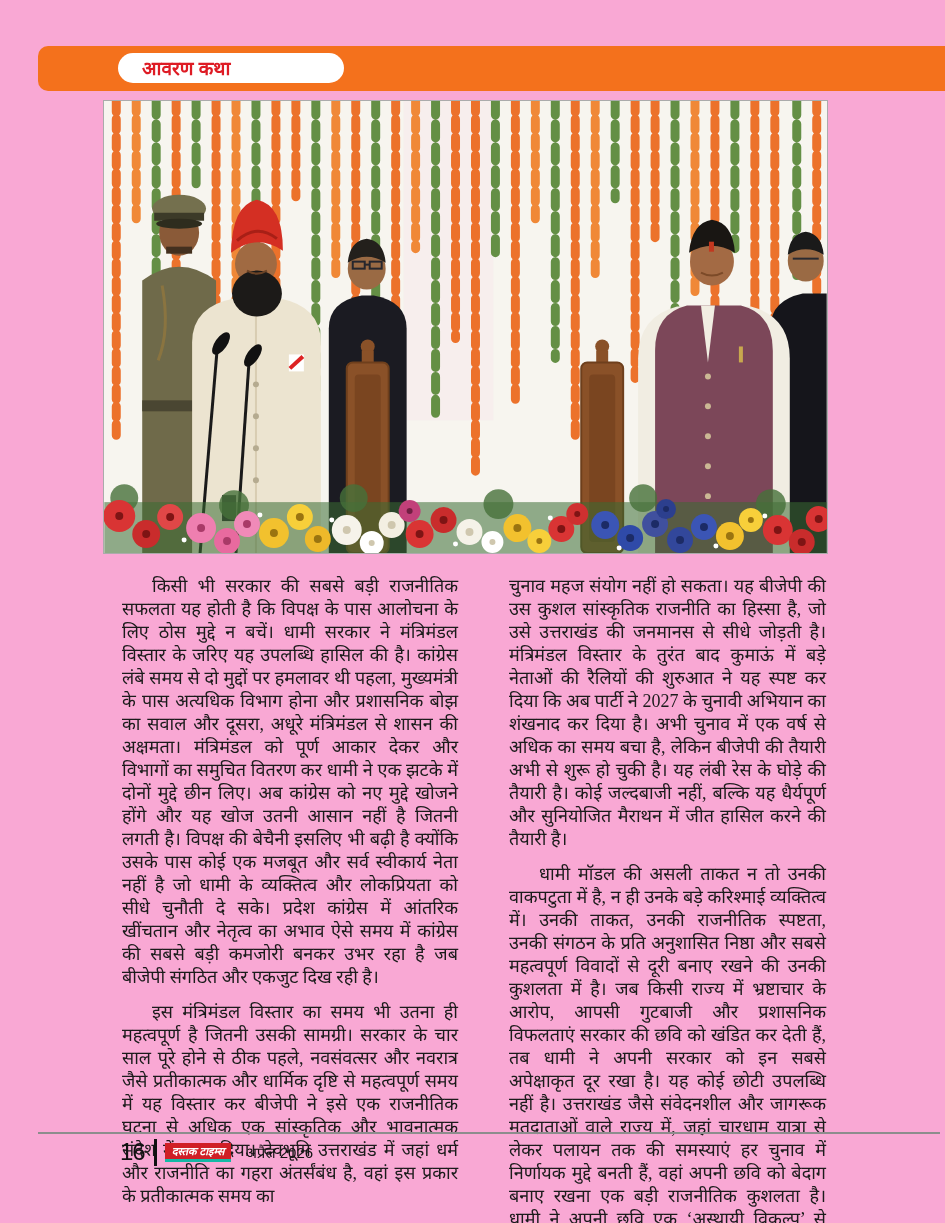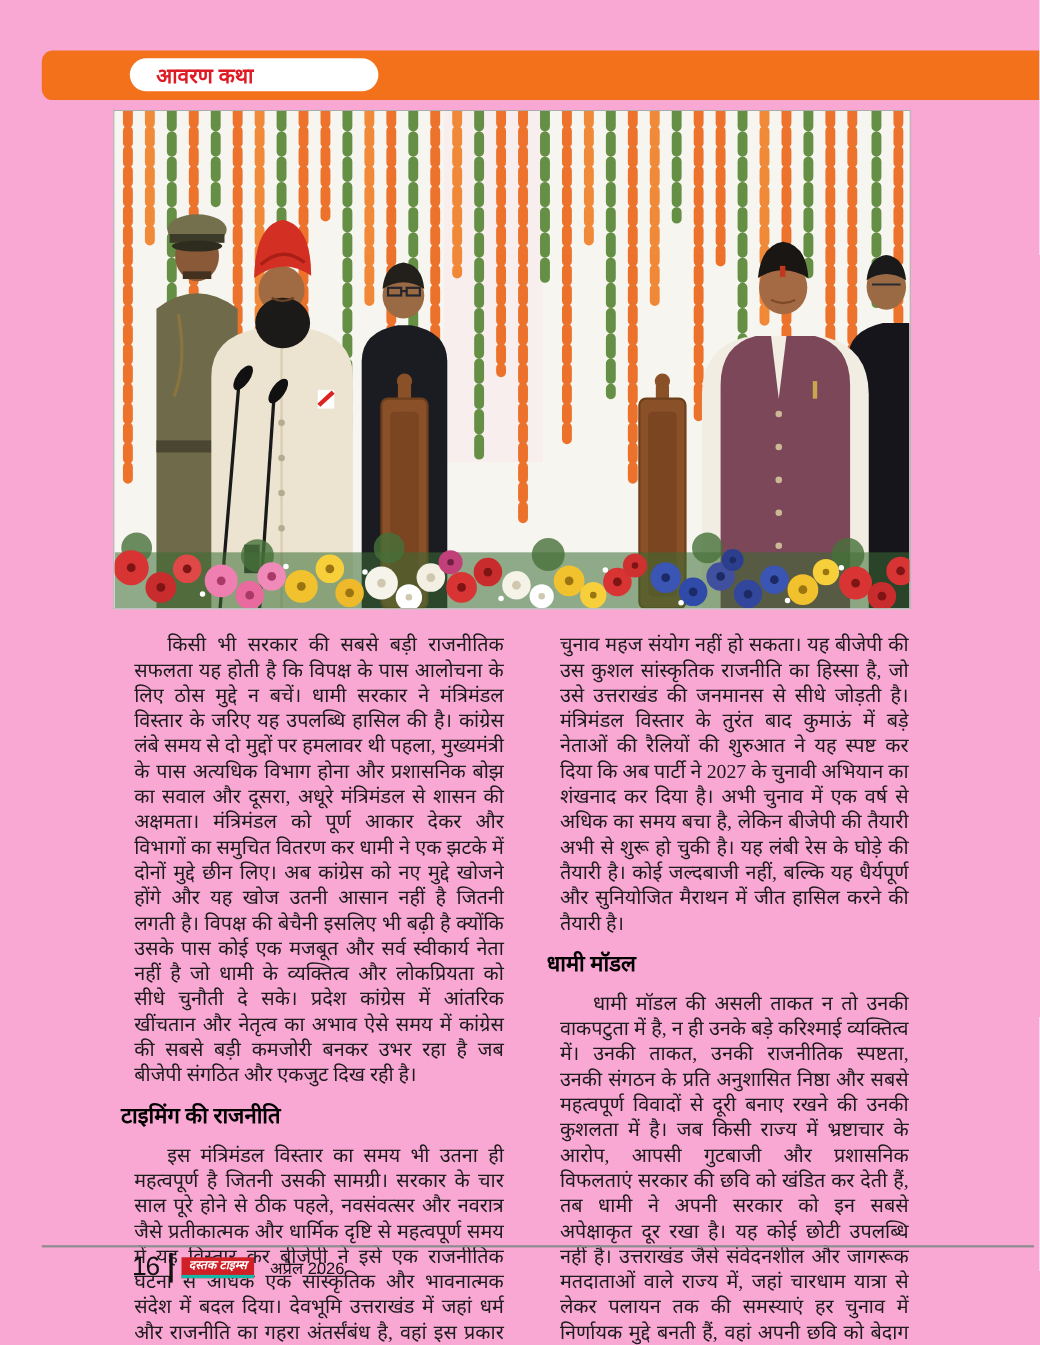--- a/index.html
+++ b/index.html
@@ -267,27 +267,25 @@
         <circle cx="447" cy="418" r="2.5" fill="#fff"></circle>
           <circle cx="516" cy="448" r="2.5" fill="#fff"></circle>
         <circle cx="613" cy="446" r="2.5" fill="#fff"></circle>
           <circle cx="662" cy="416" r="2.5" fill="#fff"></circle>
       </g>
     </svg>
   </div>
 
   <div class="col col1">
     <p class="indent">किसी भी सरकार की सबसे बड़ी राजनीतिक सफलता यह होती है कि विपक्ष के पास आलोचना के लिए ठोस मुद्दे न बचें। धामी सरकार ने मंत्रिमंडल विस्तार के जरिए यह उपलब्धि हासिल की है। कांग्रेस लंबे समय से दो मुद्दों पर हमलावर थी पहला, मुख्यमंत्री के पास अत्यधिक विभाग होना और प्रशासनिक बोझ का सवाल और दूसरा, अधूरे मंत्रिमंडल से शासन की अक्षमता। मंत्रिमंडल को पूर्ण आकार देकर और विभागों का समुचित वितरण कर धामी ने एक झटके में दोनों मुद्दे छीन लिए। अब कांग्रेस को नए मुद्दे खोजने होंगे और यह खोज उतनी आसान नहीं है जितनी लगती है। विपक्ष की बेचैनी इसलिए भी बढ़ी है क्योंकि उसके पास कोई एक मजबूत और सर्व स्वीकार्य नेता नहीं है जो धामी के व्यक्तित्व और लोकप्रियता को सीधे चुनौती दे सके। प्रदेश कांग्रेस में आंतरिक खींचतान और नेतृत्व का अभाव ऐसे समय में कांग्रेस की सबसे बड़ी कमजोरी बनकर उभर रहा है जब बीजेपी संगठित और एकजुट दिख रही है।</p>
-    <h2 class="mt">टाइमिंग की राजनीति</h2>
     <p class="indent">इस मंत्रिमंडल विस्तार का समय भी उतना ही महत्वपूर्ण है जितनी उसकी सामग्री। सरकार के चार साल पूरे होने से ठीक पहले, नवसंवत्सर और नवरात्र जैसे प्रतीकात्मक और धार्मिक दृष्टि से महत्वपूर्ण समय में यह विस्तार कर बीजेपी ने इसे एक राजनीतिक घटना से अधिक एक सांस्कृतिक और भावनात्मक संदेश में बदल दिया। देवभूमि उत्तराखंड में जहां धर्म और राजनीति का गहरा अंतर्संबंध है, वहां इस प्रकार के प्रतीकात्मक समय का</p>
   </div>
 
   <div class="col col2">
     <p>चुनाव महज संयोग नहीं हो सकता। यह बीजेपी की उस कुशल सांस्कृतिक राजनीति का हिस्सा है, जो उसे उत्तराखंड की जनमानस से सीधे जोड़ती है। मंत्रिमंडल विस्तार के तुरंत बाद कुमाऊं में बड़े नेताओं की रैलियों की शुरुआत ने यह स्पष्ट कर दिया कि अब पार्टी ने 2027 के चुनावी अभियान का शंखनाद कर दिया है। अभी चुनाव में एक वर्ष से अधिक का समय बचा है, लेकिन बीजेपी की तैयारी अभी से शुरू हो चुकी है। यह लंबी रेस के घोड़े की तैयारी है। कोई जल्दबाजी नहीं, बल्कि यह धैर्यपूर्ण और सुनियोजित मैराथन में जीत हासिल करने की तैयारी है।</p>
-    <h2 class="mt">धामी मॉडल</h2>
     <p class="indent">धामी मॉडल की असली ताकत न तो उनकी वाकपटुता में है, न ही उनके बड़े करिश्माई व्यक्तित्व में। उनकी ताकत, उनकी राजनीतिक स्पष्टता, उनकी संगठन के प्रति अनुशासित निष्ठा और सबसे महत्वपूर्ण विवादों से दूरी बनाए रखने की उनकी कुशलता में है। जब किसी राज्य में भ्रष्टाचार के आरोप, आपसी गुटबाजी और प्रशासनिक विफलताएं सरकार की छवि को खंडित कर देती हैं, तब धामी ने अपनी सरकार को इन सबसे अपेक्षाकृत दूर रखा है। यह कोई छोटी उपलब्धि नहीं है। उत्तराखंड जैसे संवेदनशील और जागरूक मतदाताओं वाले राज्य में, जहां चारधाम यात्रा से लेकर पलायन तक की समस्याएं हर चुनाव में निर्णायक मुद्दे बनती हैं, वहां अपनी छवि को बेदाग बनाए रखना एक बड़ी राजनीतिक कुशलता है। धामी ने अपनी छवि एक ‘अस्थायी विकल्प’ से ‘स्थायी नेतृत्व’ में तब्दील की है और यह परिवर्तन रातभर में नहीं आया यह उनके संयमित आचरण, निर्णायक फैसलों और संगठन के प्रति समर्पण का धीरे-धीरे जमा हुआ परिणाम है।</p>
   </div>
 
   <div class="footer-rule"></div>
   <div class="footer">
     <span class="pageno">16</span>
     <span class="fdivider"></span>
     <span class="logo">दस्तक टाइम्स</span>
     <span class="fdate">अप्रैल 2026</span>
   </div>

